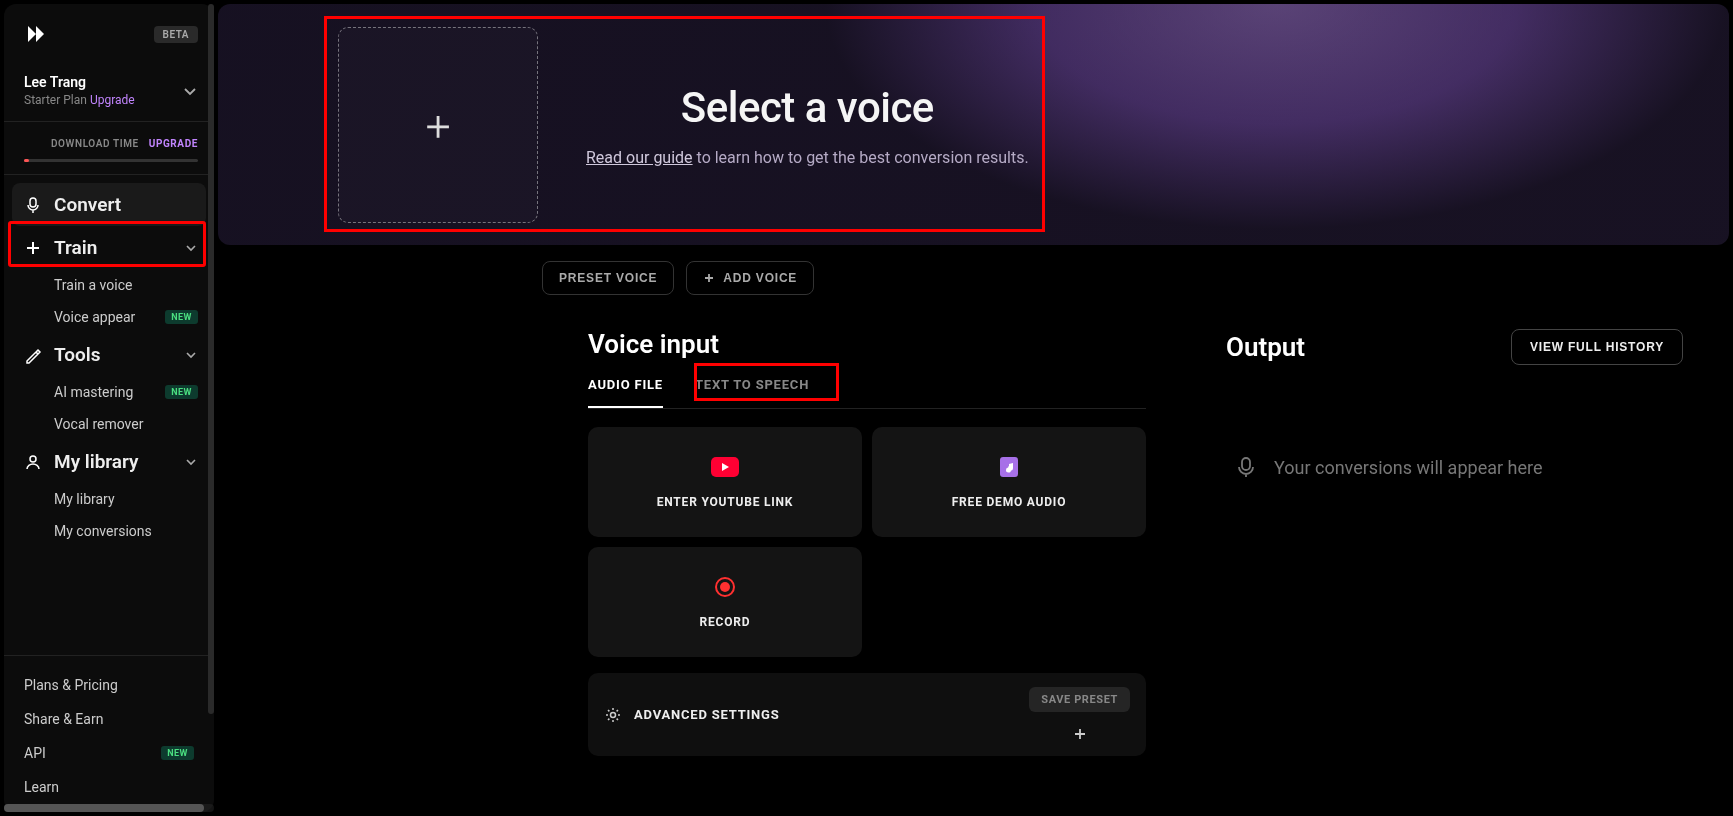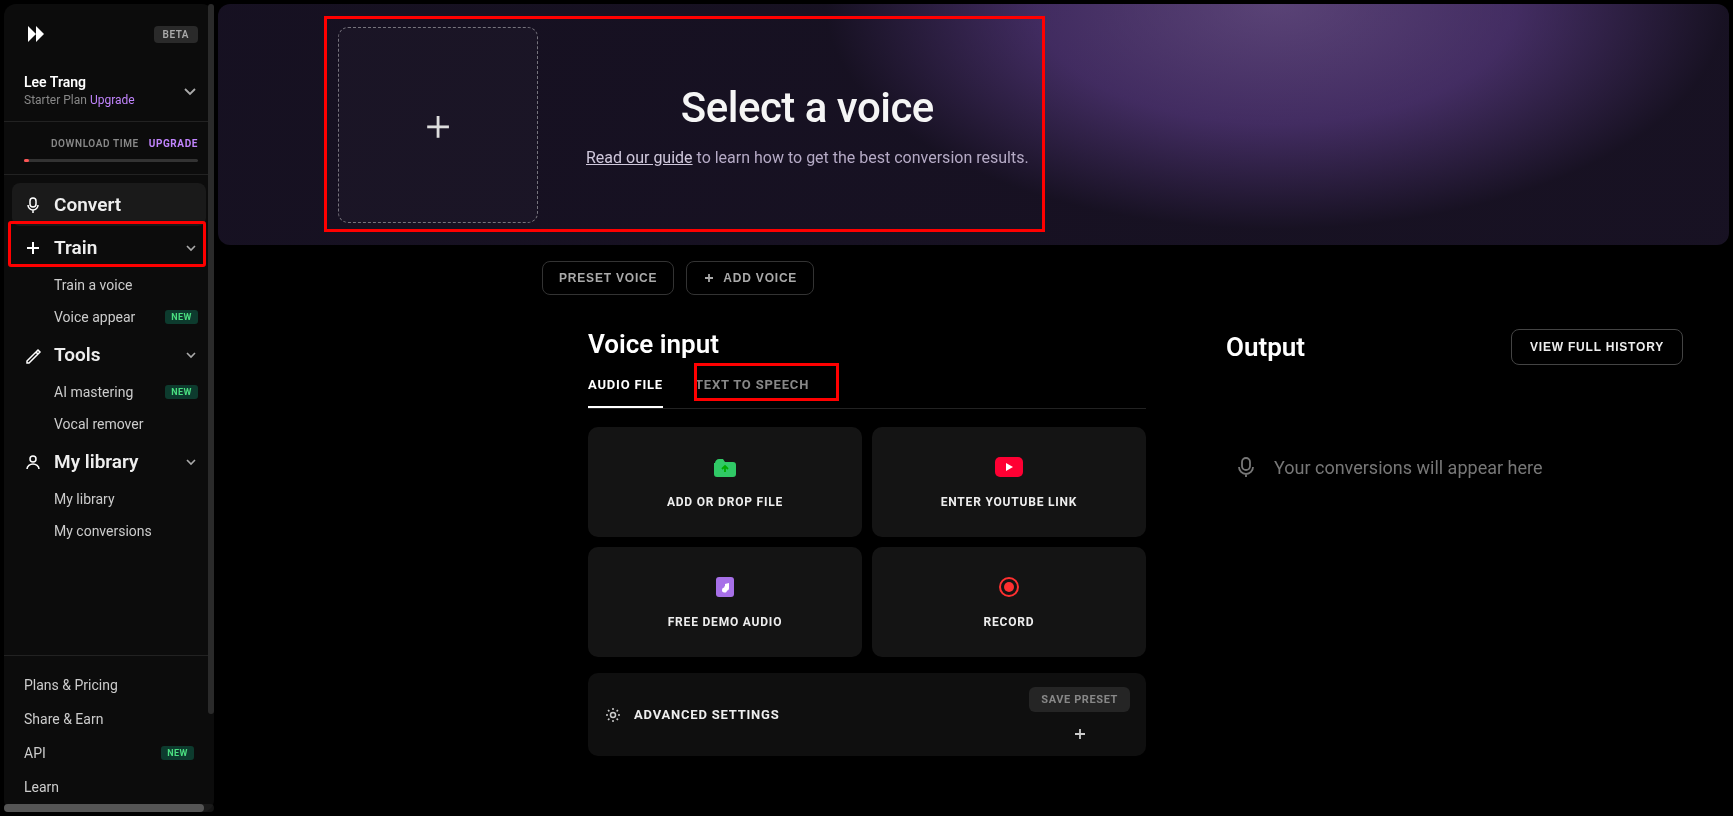--- a/index.html
+++ b/index.html
@@ -601,29 +601,20 @@
     <div class="panel left">
       <div class="panel-head">
         <h2 class="panel-title">Voice input</h2>
       </div>
       <div class="tabs">
         <div class="redbox-tab"></div>
         <div class="tab active">AUDIO FILE</div>
         <div class="tab">TEXT TO SPEECH</div>
       </div>
       <div class="input-grid">
-        <div class="input-card">
-          <span class="card-icon">
-            <svg width="28" height="24" viewBox="0 0 28 24">
-                <path d="M4 8c0-2 2-4 4-4h4l2 3h8c2 0 3 1 3 3v9c0 2-1 3-3 3H6c-2 0-3-1-3-3V8z" fill="#30c966"></path>
-                <path d="M14 17v-5M11 14l3-3 3 3" stroke="#0a0" stroke-width="1.8" fill="none"></path>
-              </svg>
-          </span>
-          <span class="card-label">ADD OR DROP FILE</span>
-        </div>
         <div class="input-card">
           <span class="card-icon">
             <svg width="28" height="20" viewBox="0 0 28 20">
                 <rect width="28" height="20" rx="5" fill="#ff0033"></rect>
                 <path d="M11 6v8l7-4z" fill="#fff"></path>
               </svg>
           </span>
           <span class="card-label">ENTER YOUTUBE LINK</span>
         </div>
         <div class="input-card">

